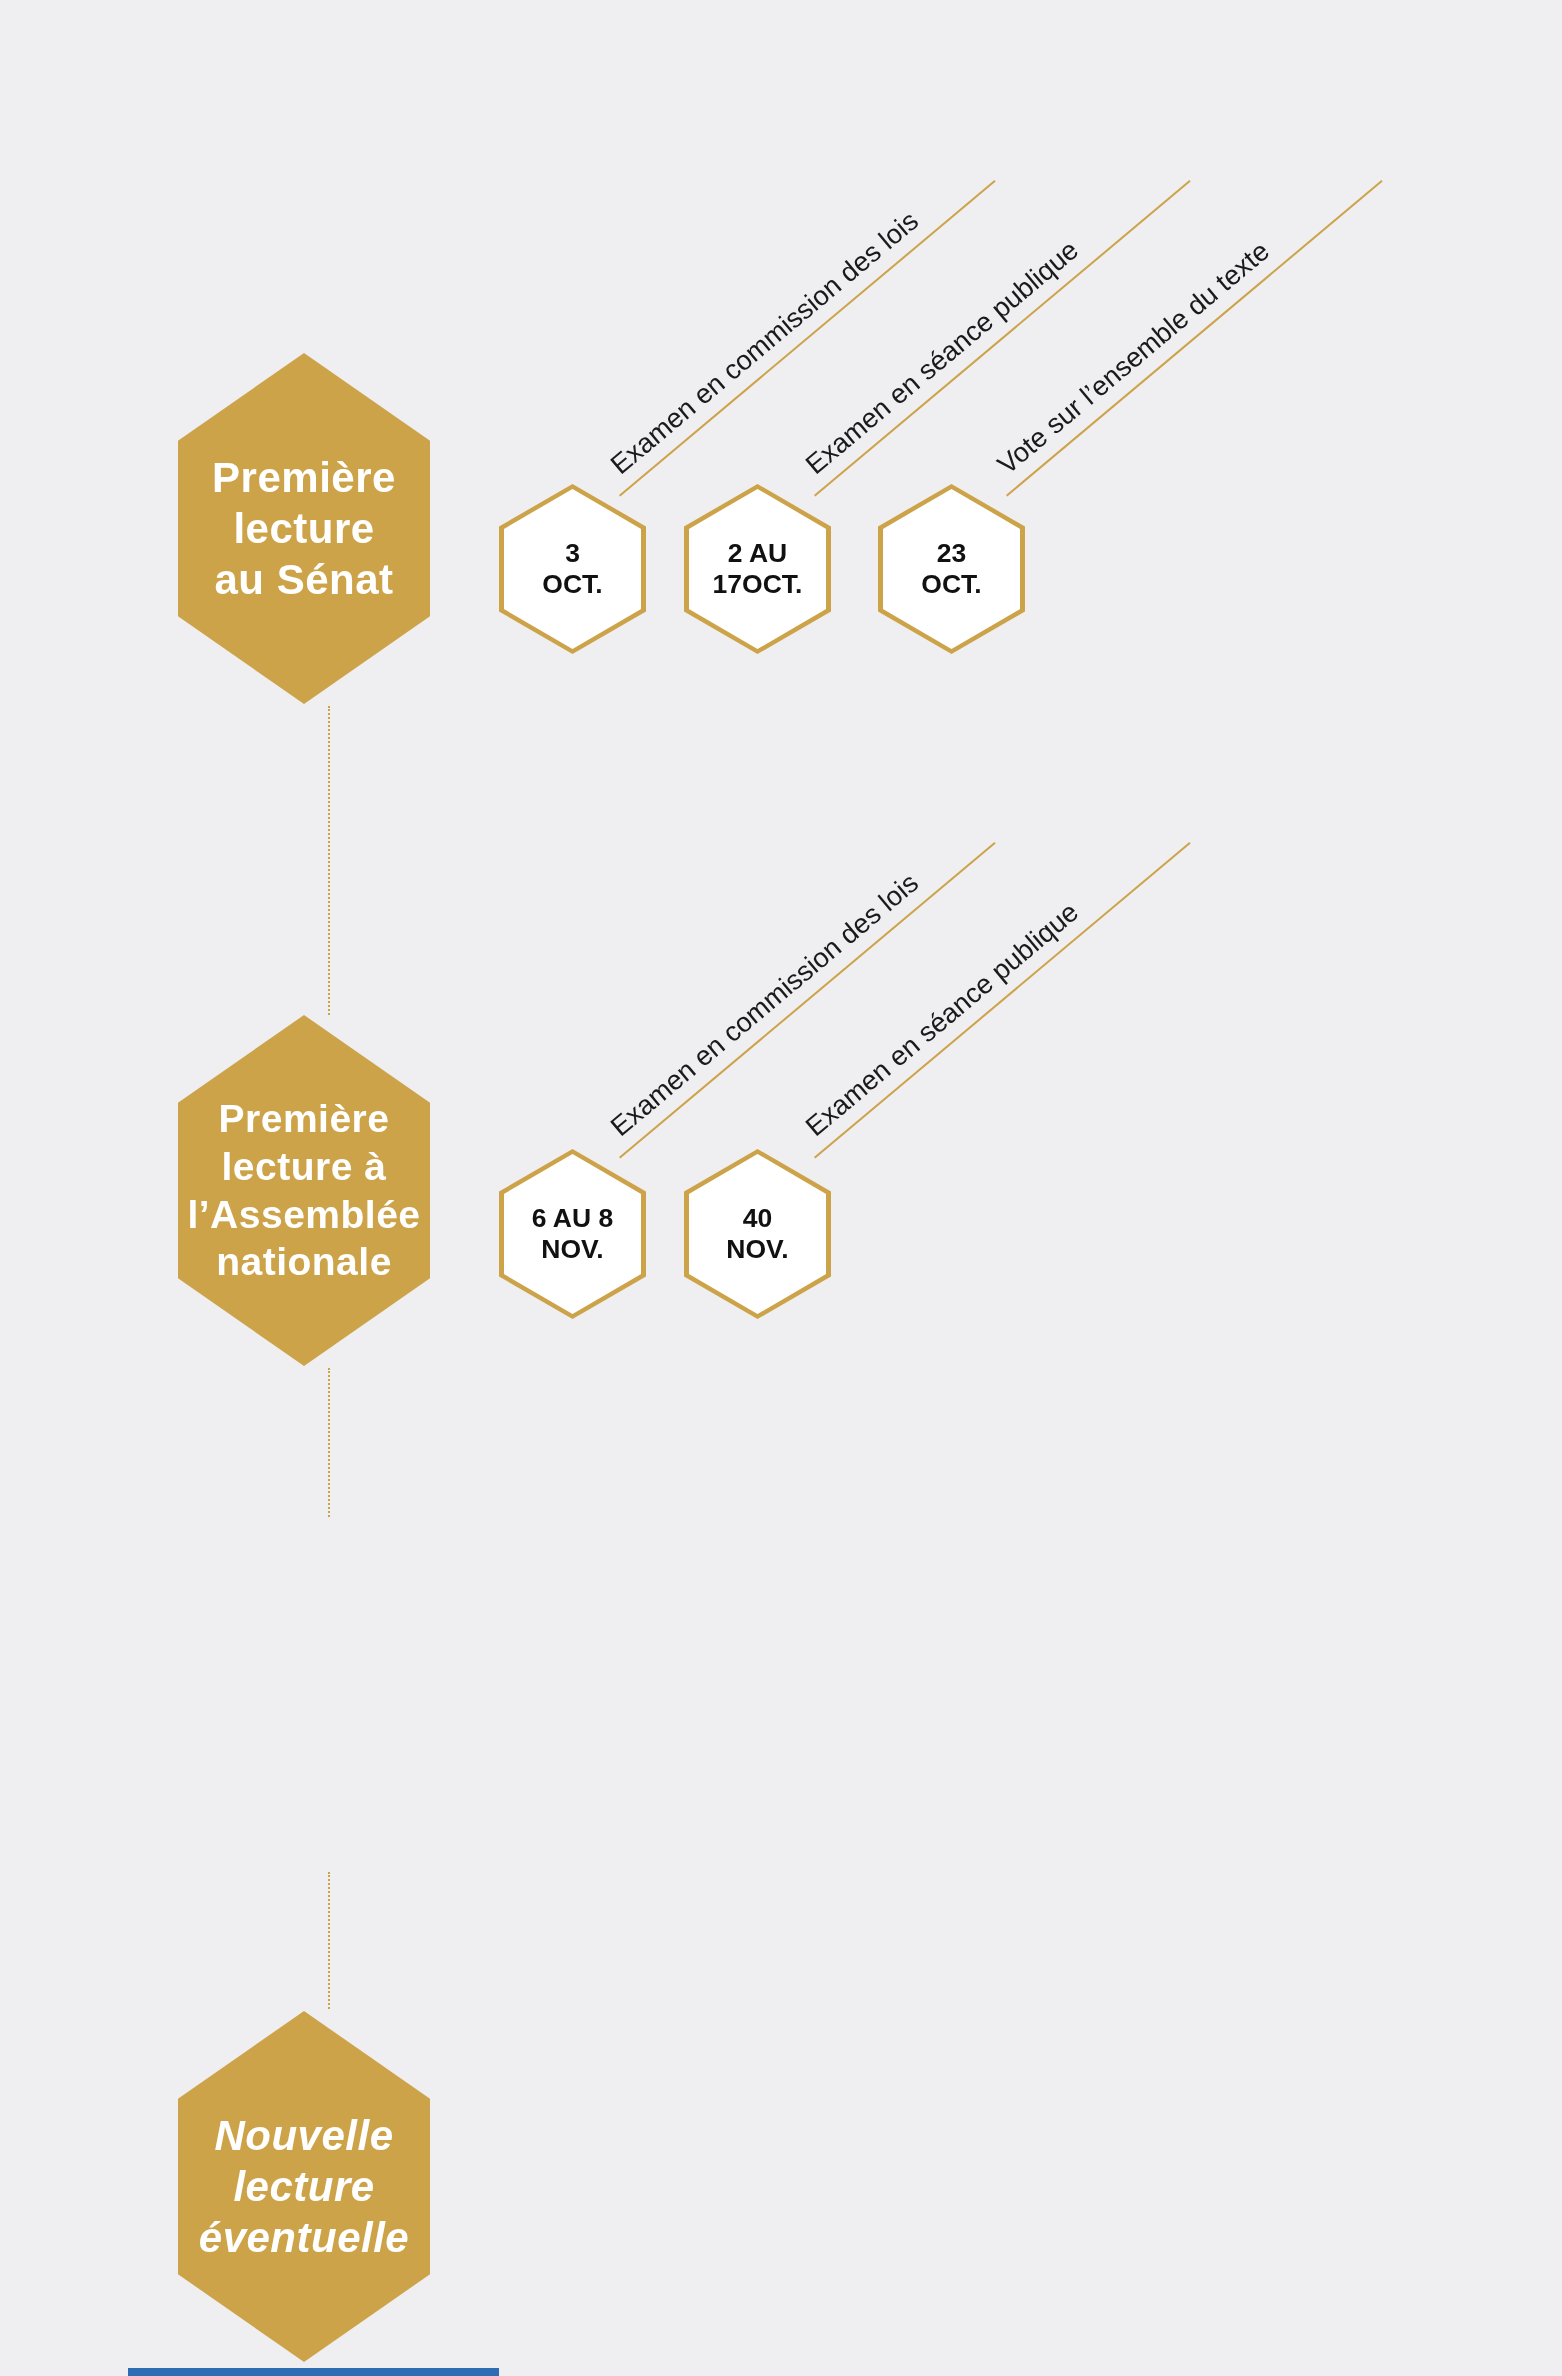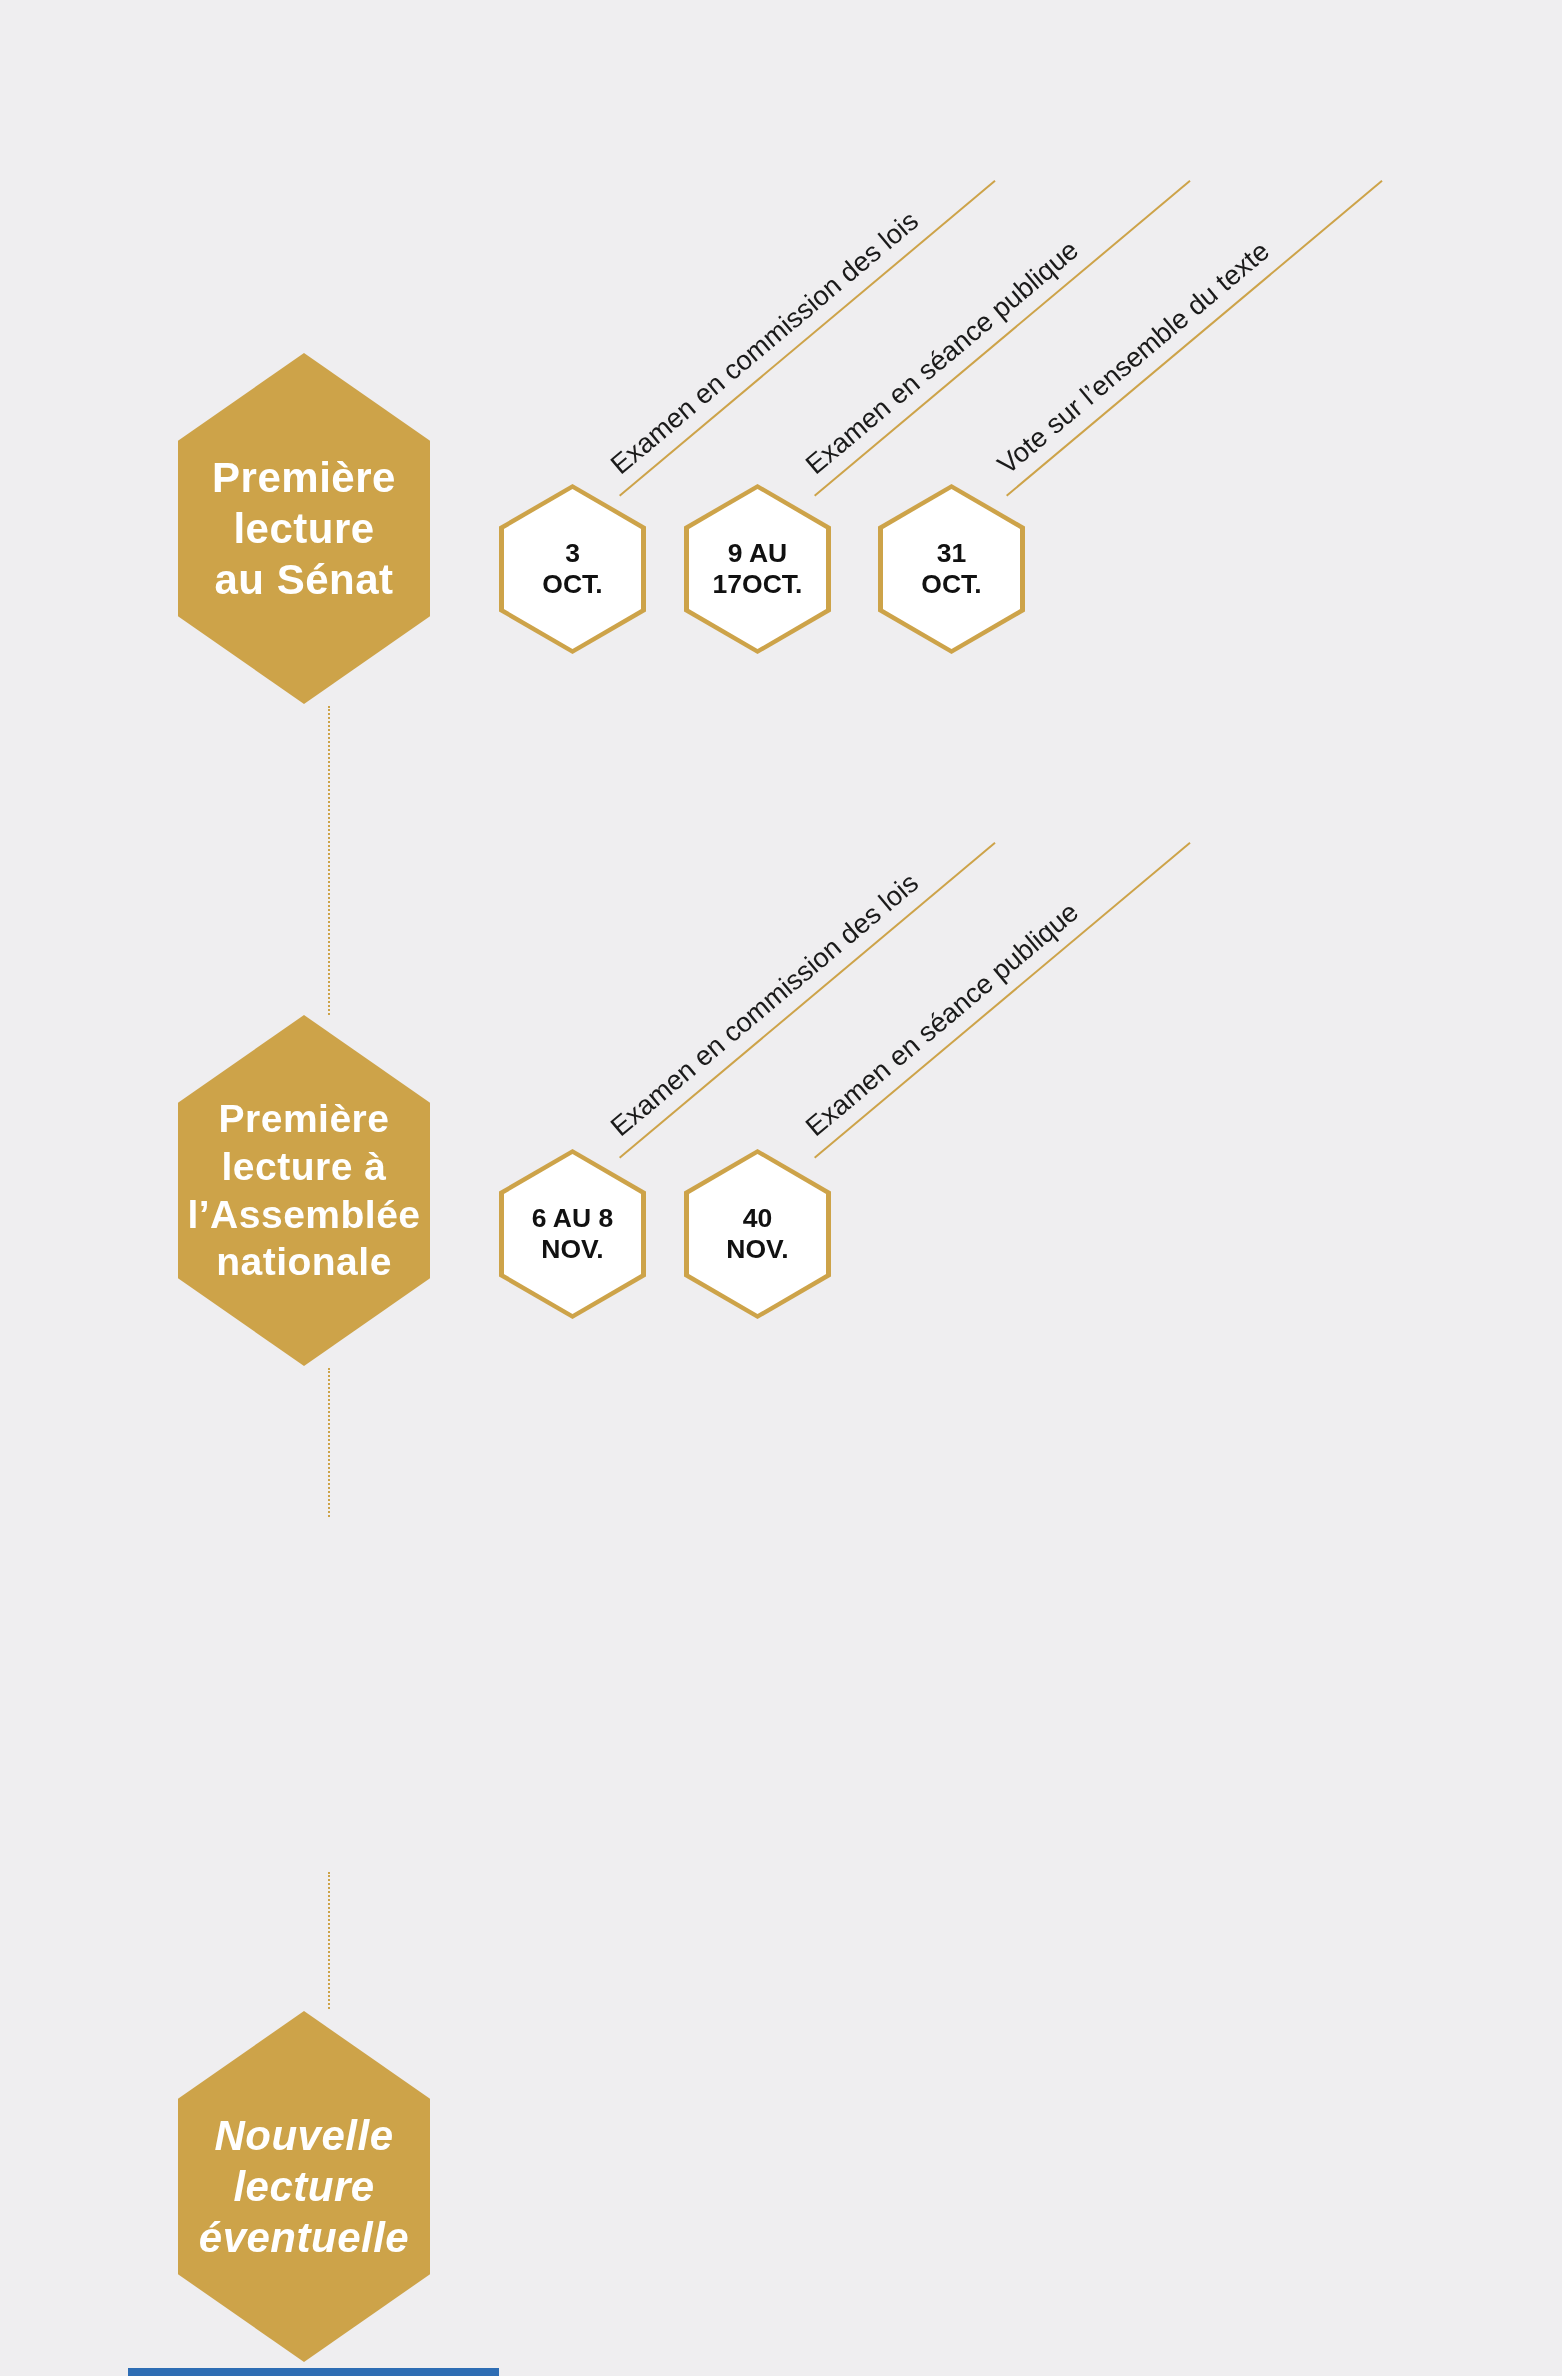--- a/index.html
+++ b/index.html
@@ -161,30 +161,30 @@
     <div class="date-text">
       <span>3</span>
       <span>OCT.</span>
     </div>
   </div>
 
   <div class="date-hex" style="left:684px; top:484px;">
     <div class="outer hex"></div>
     <div class="inner hex"></div>
     <div class="date-text">
-      <span>9 AU</span>
+      <span>2 AU</span>
       <span>17OCT.</span>
     </div>
   </div>
 
   <div class="date-hex" style="left:878px; top:484px;">
     <div class="outer hex"></div>
     <div class="inner hex"></div>
     <div class="date-text">
-      <span>31</span>
+      <span>23</span>
       <span>OCT.</span>
     </div>
   </div>
 
   <div class="date-hex" style="left:499px; top:1149px;text-decoration:underline;">
     <div class="outer hex"></div>
     <div class="inner hex"></div>
     <div class="date-text">
       <span>6 AU 8</span>
       <span>NOV.</span>

